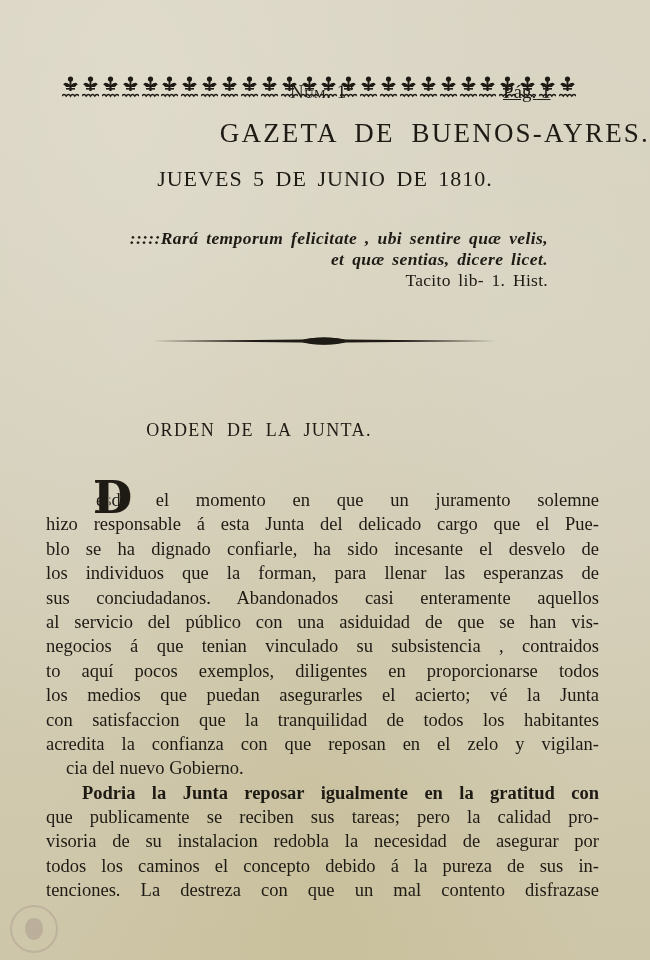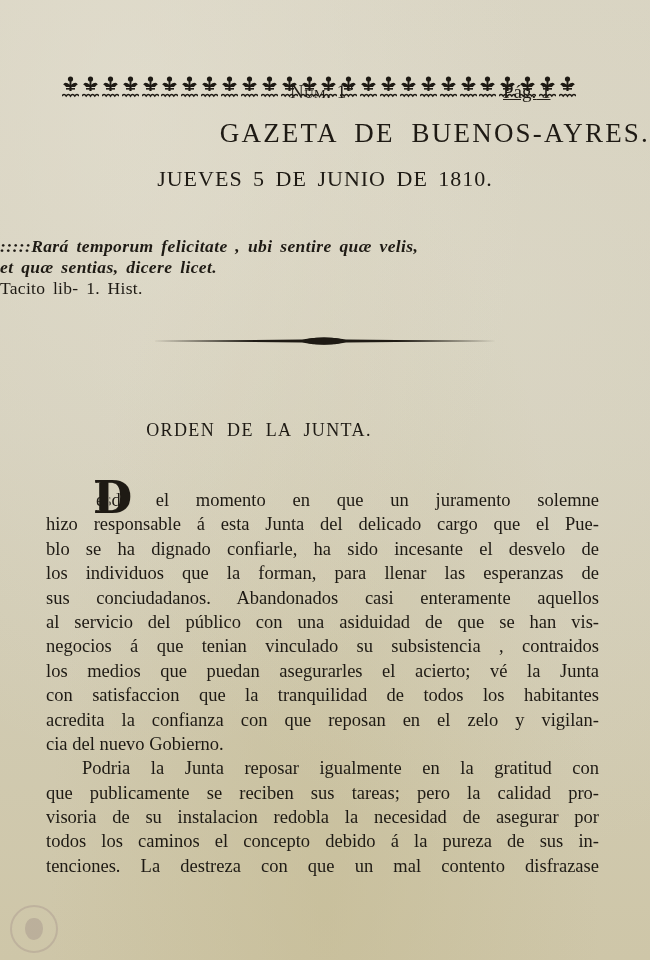--- a/index.html
+++ b/index.html
@@ -77,24 +77,24 @@
       top: 166px;
       left: 0;
       width: 650px;
       text-align: center;
       font-size: 22px;
       letter-spacing: 1px;
       word-spacing: 4px;
     }
     .epigraph {
       position: absolute;
-      top: 236px;
+      top: 228px;
       left: 0;
       width: 548px;
-      text-align: left;
+      text-align: right;
       font-size: 17.5px;
       line-height: 21px;
     }
     .epigraph .it {
       font-style: italic;
       font-weight: bold;
       letter-spacing: 0.4px;
       word-spacing: 3px;
     }
     .epigraph .cite {
@@ -129,26 +129,28 @@
     }
     .line {
       display: block;
       white-space: nowrap;
       text-align: justify;
       text-align-last: justify;
       height: 24.4px;
     }
     .line.last {
       text-align-last: left;
+      margin-left: 20px;
     }
     .line.indent-drop {
       padding-left: 50px;
     }
     .line.indent-para {
       padding-left: 36px;
+      font-weight: bold;
     }
     .dropcap {
       position: absolute;
       left: 48px;
       top: -12px;
       font-size: 44px;
       line-height: 44px;
       font-family: "DejaVu Serif", serif;
       font-weight: bold;
       color: #1e1a14;
@@ -421,20 +423,21 @@
 
   <div class="body-text">
     <span class="dropcap">D</span>
     <span class="line indent-drop">esde el momento en que un juramento solemne</span>
     <span class="line">hizo responsable á esta Junta del delicado cargo que el Pue-</span>
     <span class="line">blo se ha dignado confiarle, ha sido incesante el desvelo de</span>
     <span class="line">los individuos que la forman, para llenar las esperanzas de</span>
     <span class="line">sus conciudadanos. Abandonados casi enteramente aquellos</span>
     <span class="line">al servicio del público con una asiduidad de que se han vis-</span>
     <span class="line">negocios á que tenian vinculado su subsistencia , contraidos</span>
+    <span class="line">to aquí pocos exemplos, diligentes en proporcionarse todos</span>
     <span class="line">los medios que puedan asegurarles el acierto; vé la Junta</span>
     <span class="line">con satisfaccion que la tranquilidad de todos los habitantes</span>
     <span class="line">acredita la confianza con que reposan en el zelo y vigilan-</span>
     <span class="line last">cia del nuevo Gobierno.</span>
     <span class="line indent-para">Podria la Junta reposar igualmente en la gratitud con</span>
     <span class="line">que publicamente se reciben sus tareas; pero la calidad pro-</span>
     <span class="line">visoria de su instalacion redobla la necesidad de asegurar por</span>
     <span class="line">todos los caminos el concepto debido á la pureza de sus in-</span>
     <span class="line">tenciones. La destreza con que un mal contento disfrazase</span>
   </div>

